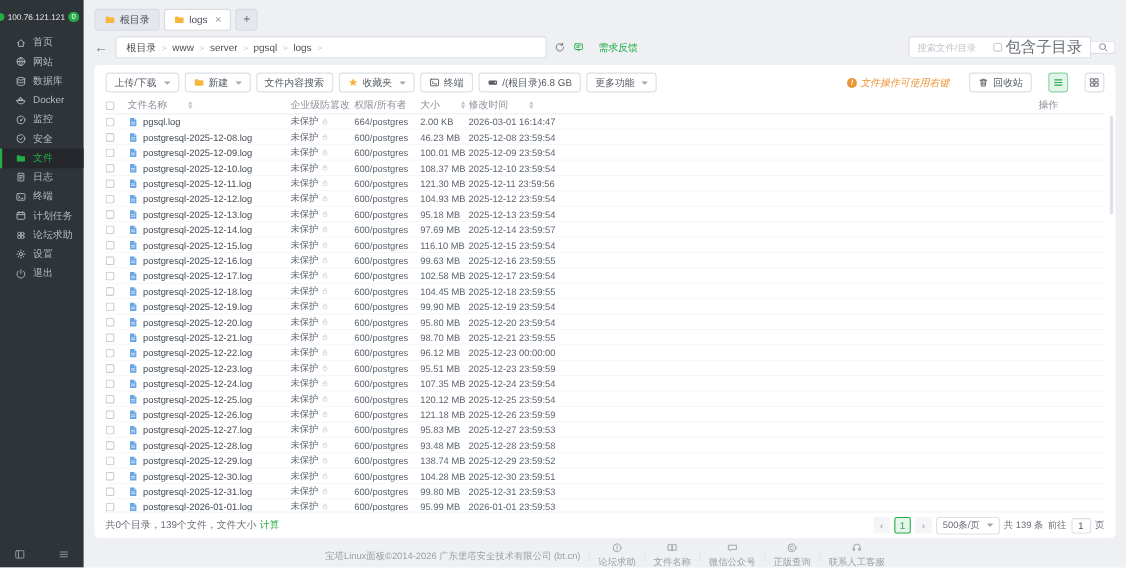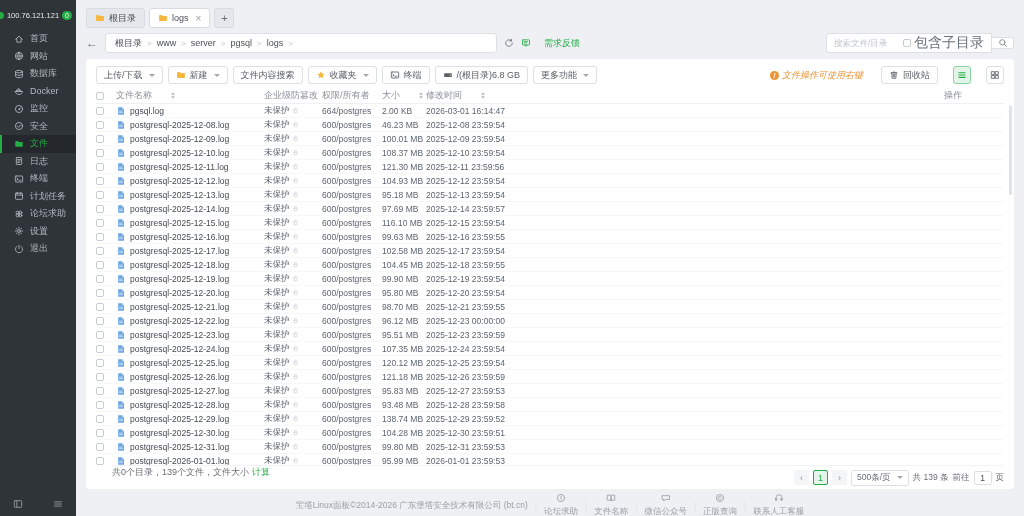--- a/index.html
+++ b/index.html
@@ -67,21 +67,21 @@
   .sorter i { display:block; width:0; height:0; border-left:2.5px solid transparent; border-right:2.5px solid transparent; }
   .sorter .up { border-bottom:3px solid #c0c4cc; }
   .sorter .dn { border-top:3px solid #c0c4cc; }
   .tbody { flex:1; overflow:hidden; }
   .trow { height:14px; font-size:8.5px; color:#5c6470; border-bottom:1px solid #f6f7f9; }
   .cell { display:flex; align-items:center; overflow:hidden; white-space:nowrap; }
   .c-name { gap:4px; color:#434a52; }
   .fname { cursor:pointer; }
   .tscroll { position:absolute; right:2px; top:46px; width:3px; height:90px; background:#dfe2e6; border-radius:2px; }
 
-  .card-footer { display:flex; height:24px; border-top:1px solid #f2f3f6; font-size:9px; color:#6b7077;margin-left:16px; }
+  .card-footer { display:flex; align-items:center; height:24px; border-top:1px solid #f2f3f6; font-size:9px; color:#6b7077; }
   .calc-link { color:#23ad44; margin-left:3px; cursor:pointer; }
   .pager { display:flex; align-items:center; gap:4px; font-size:8.5px; color:#6b7077; }
   .pg-btn { min-width:15px; height:15px; padding:0 2px; background:#f4f5f7; border-radius:2px; display:flex; align-items:center; justify-content:center; font-size:9px; color:#8a9099; cursor:pointer; }
   .pg-btn.current { background:#e6f5eb; border:1px solid #23ad44; color:#23ad44; }
   .pg-select { display:flex; align-items:center; gap:4px; height:16px; border:1px solid #dcdfe6; border-radius:3px; background:#fff; padding:0 5px; font-size:8.5px; color:#6b7077; cursor:pointer; }
   .goto-input { width:18px; height:14px; border:1px solid #dcdfe6; border-radius:2px; text-align:center; font-size:8.5px; font-family:inherit; color:#4a4f55; outline:none; }
 
   .page-footer { height:21px; display:flex; align-items:center; justify-content:center; gap:7px; font-size:8.5px; color:#9aa0a6; }
   .f-link { display:flex; align-items:center; gap:3px; cursor:pointer;flex-direction:column; }
   .f-sep { color:#dfe2e6; }

